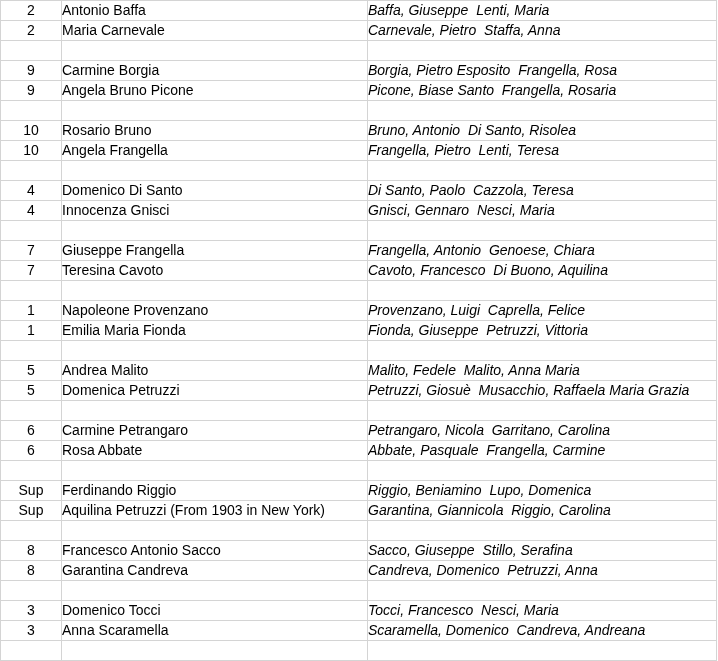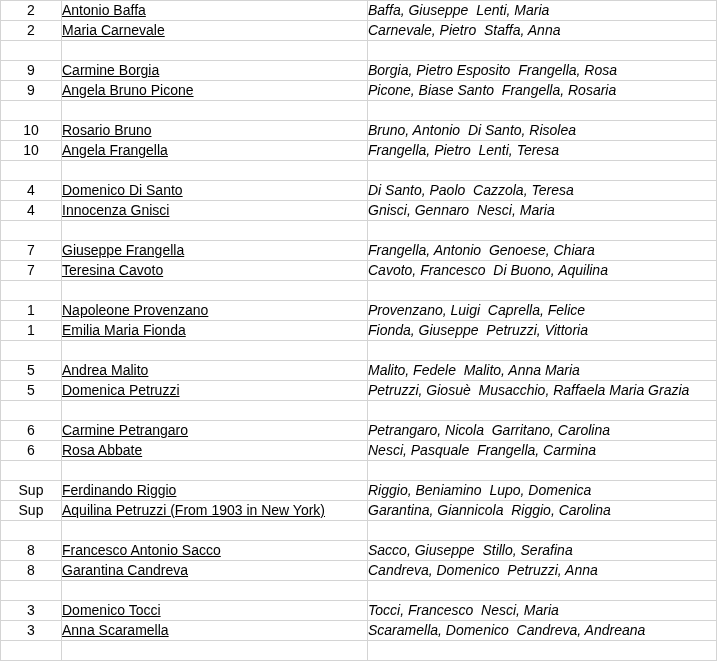--- a/index.html
+++ b/index.html
@@ -25,21 +25,21 @@
       padding: 0;
       font-size: 14px;
       line-height: 19px;
       color: #000000;
       white-space: pre;          
       overflow: hidden;
       vertical-align: middle;
       background: #ffffff;
     }
     td.c-num { text-align: center; }
-    td.c-name { padding-left: 3px; text-decoration: underline; }
+    td.c-name { padding-left: 3px; }
     td.c-parents { padding-left: 3px; font-style: italic; }
   </style>
 </head>
 <body>
 
 <div class="sheet">
   <table class="grid">
     <colgroup>
       <col style="width:61px">
       <col style="width:306px">
@@ -152,21 +152,21 @@
           <td class="c-parents"></td>
         </tr>
         <tr>
           <td class="c-num">6</td>
           <td class="c-name">Carmine Petrangaro</td>
           <td class="c-parents">Petrangaro, Nicola  Garritano, Carolina</td>
         </tr>
         <tr>
           <td class="c-num">6</td>
           <td class="c-name">Rosa Abbate</td>
-          <td class="c-parents">Nesci, Pasquale  Frangella, Carmina</td>
+          <td class="c-parents">Abbate, Pasquale  Frangella, Carmine</td>
         </tr>
         <tr>
           <td class="c-num"></td>
           <td class="c-name"></td>
           <td class="c-parents"></td>
         </tr>
         <tr>
           <td class="c-num">Sup</td>
           <td class="c-name">Ferdinando Riggio</td>
           <td class="c-parents">Riggio, Beniamino  Lupo, Domenica</td>

